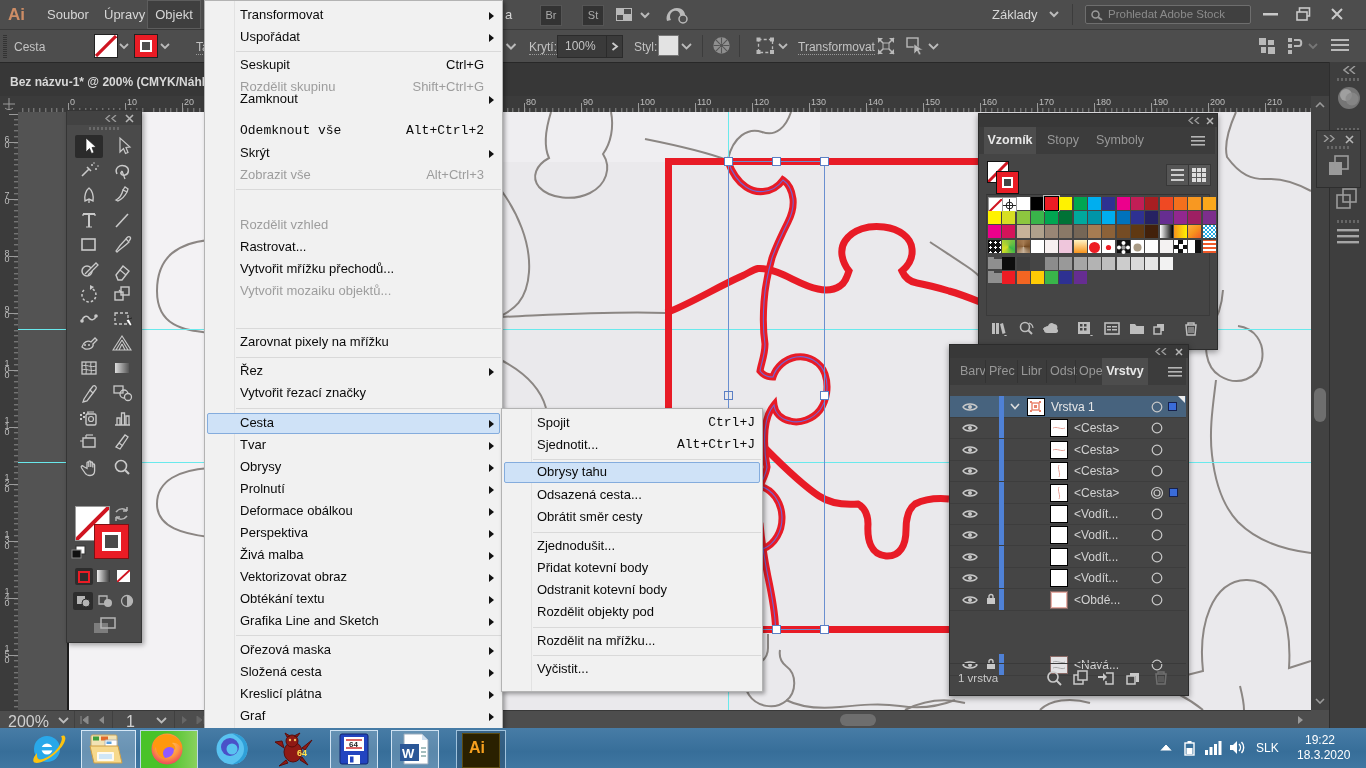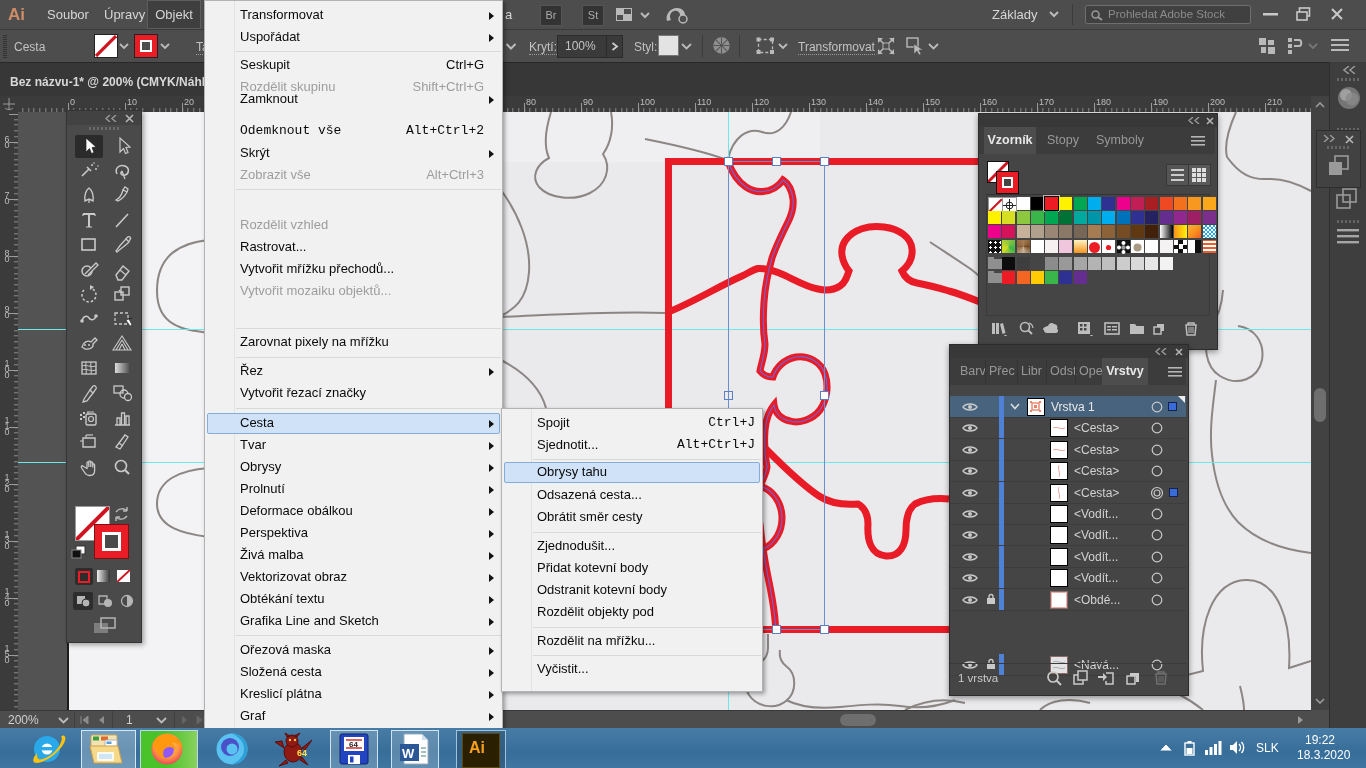--- a/index.html
+++ b/index.html
@@ -269,21 +269,21 @@
       <div class="vlabel" style="top:419px;">1<br>3<br>0</div>
       <div class="vlabel" style="top:476px;">1<br>4<br>0</div>
       <div class="vlabel" style="top:533px;">1<br>5<br>0</div>
   </div>
   <div class="abs" id="corner" style="left:0;top:96px;width:18px;height:16px;background:#3b3b3b;">
     <svg width="18" height="16">
         <path d="M9 2 V14 M3 8 H15 M5 12 C7 14 11 14 13 12" stroke="#9a9a9a" stroke-width="1" fill="none"></path>
       </svg>
   </div>
 
-  <div class="abs" id="statusbar" style="left:0;top:710px;width:1311px;height:18px;background:#4d4d4d;border-top:1px solid #383838;color:#cfcfcf;font-size:12px;">
+  <div class="abs" id="statusbar" style="left:0;top:710px;width:1311px;height:18px;background:#4d4d4d;border-top:1px solid #383838;color:#cfcfcf;font-size:16px;">
     <span class="abs" style="left:8px;top:2px;">200%</span>
     <svg class="abs" style="left:58px;top:6px;" width="11" height="7" viewBox="0 0 11 7">
         <path d="M1 1 l4.5 4.5 L10 1" stroke="#bbb" stroke-width="1.8" fill="none"></path>
       </svg>
     <div class="abs" style="left:74px;top:0;height:18px;border-left:1px solid #404040;"></div>
     <svg class="abs" style="left:80px;top:5px;" width="9" height="8">
         <path d="M1 0 v8 M8 0 L3 4 L8 8 Z" fill="#8b8b8b" stroke="#8b8b8b"></path>
       </svg>
     <svg class="abs" style="left:98px;top:5px;" width="7" height="8">
         <path d="M6 0 L1 4 L6 8 Z" fill="#8b8b8b"></path>

